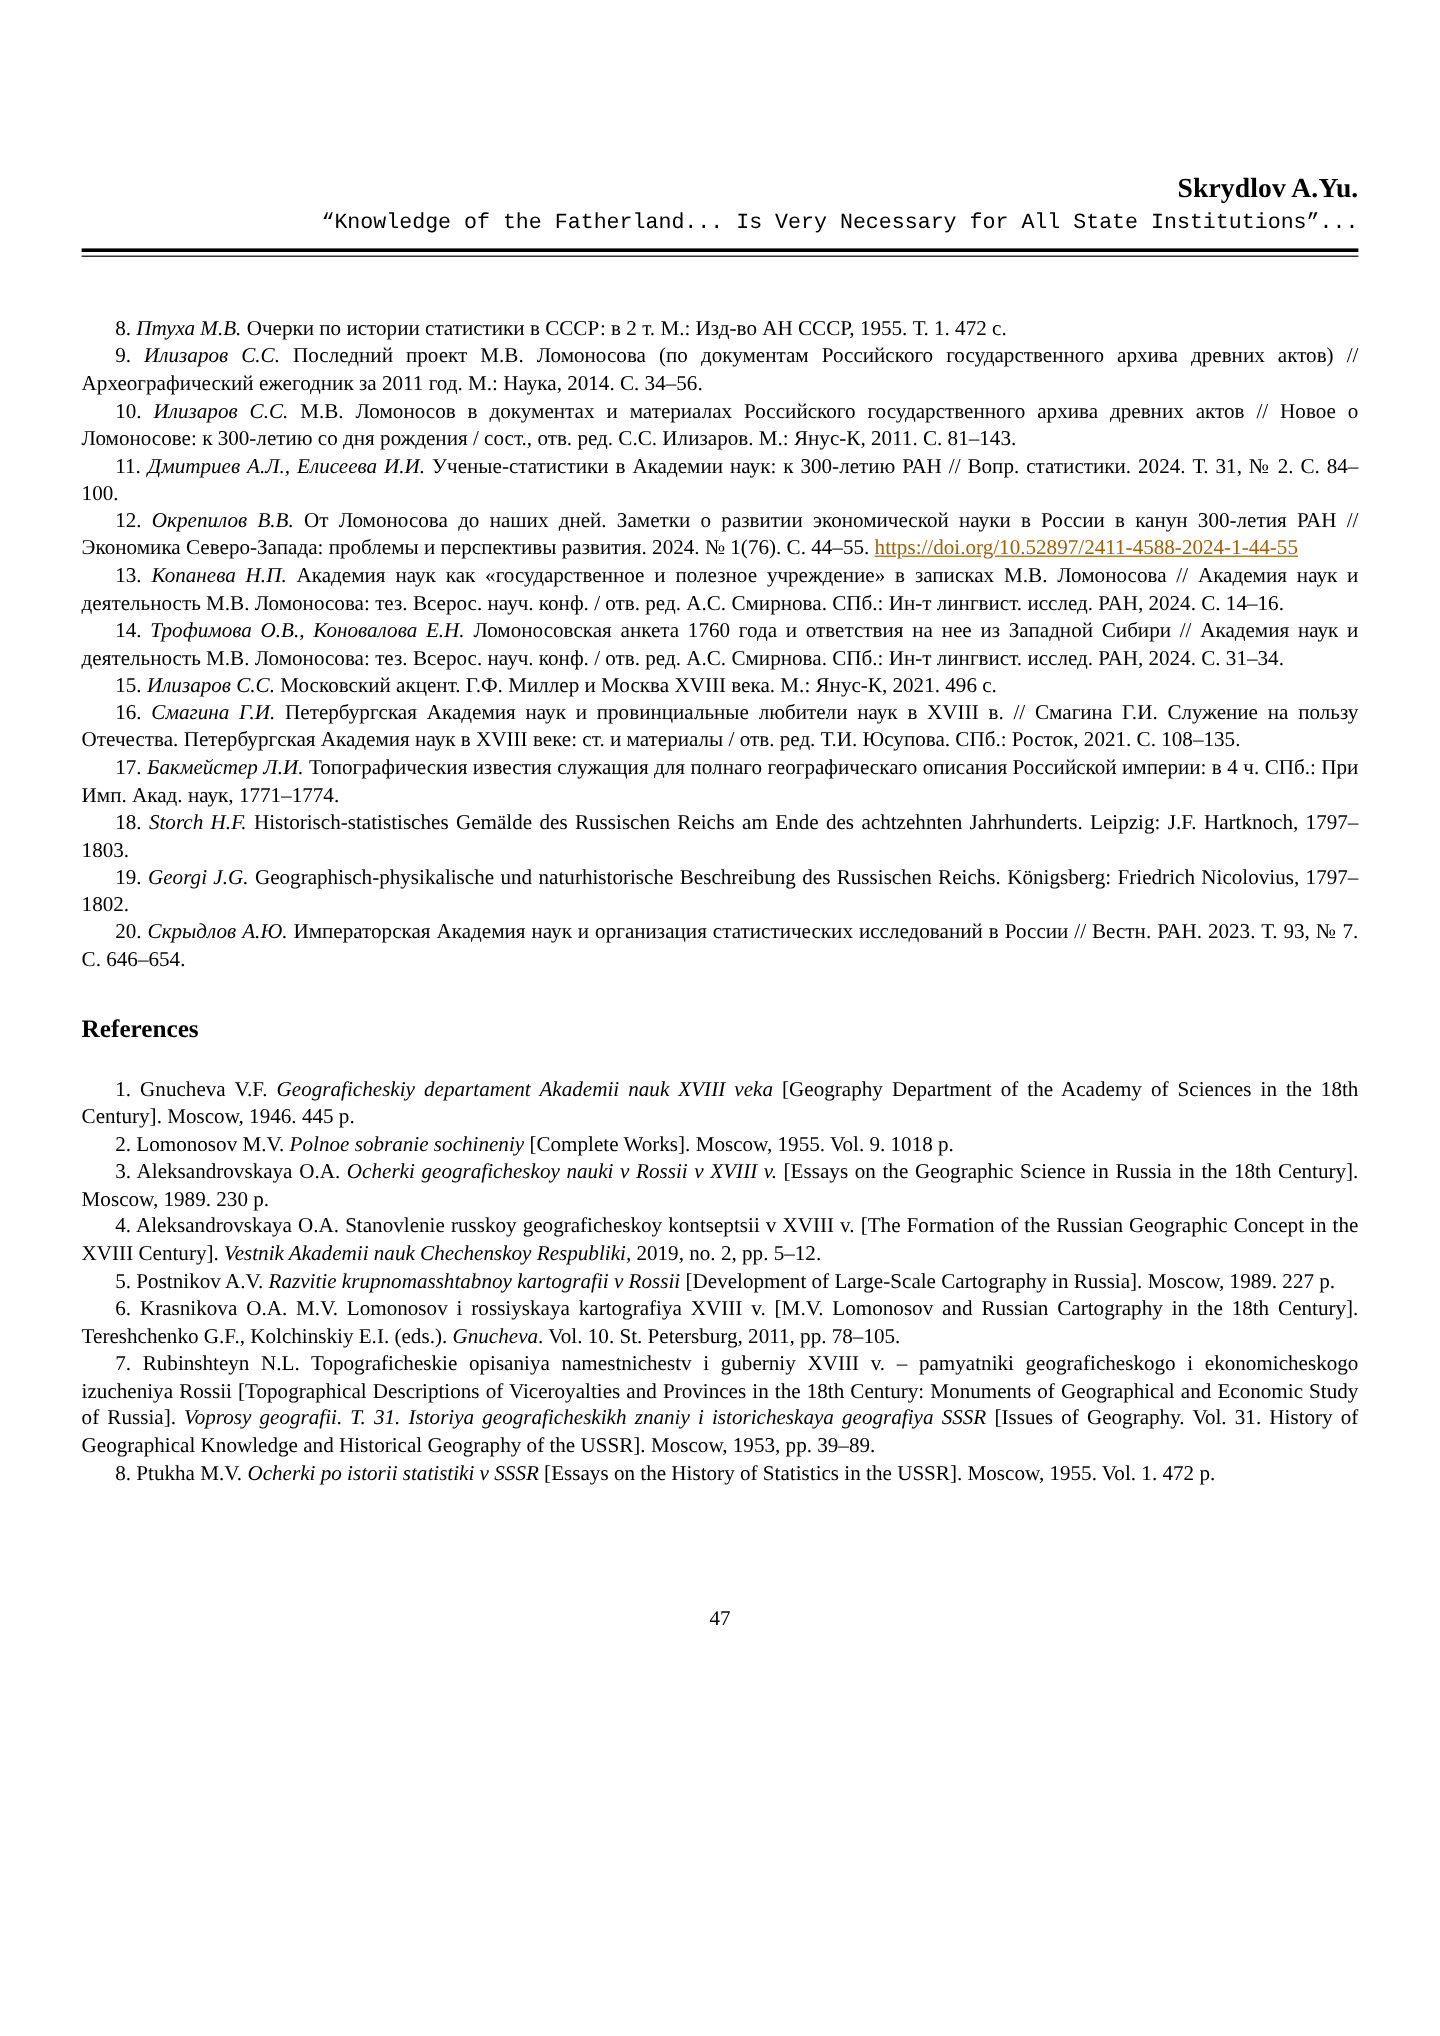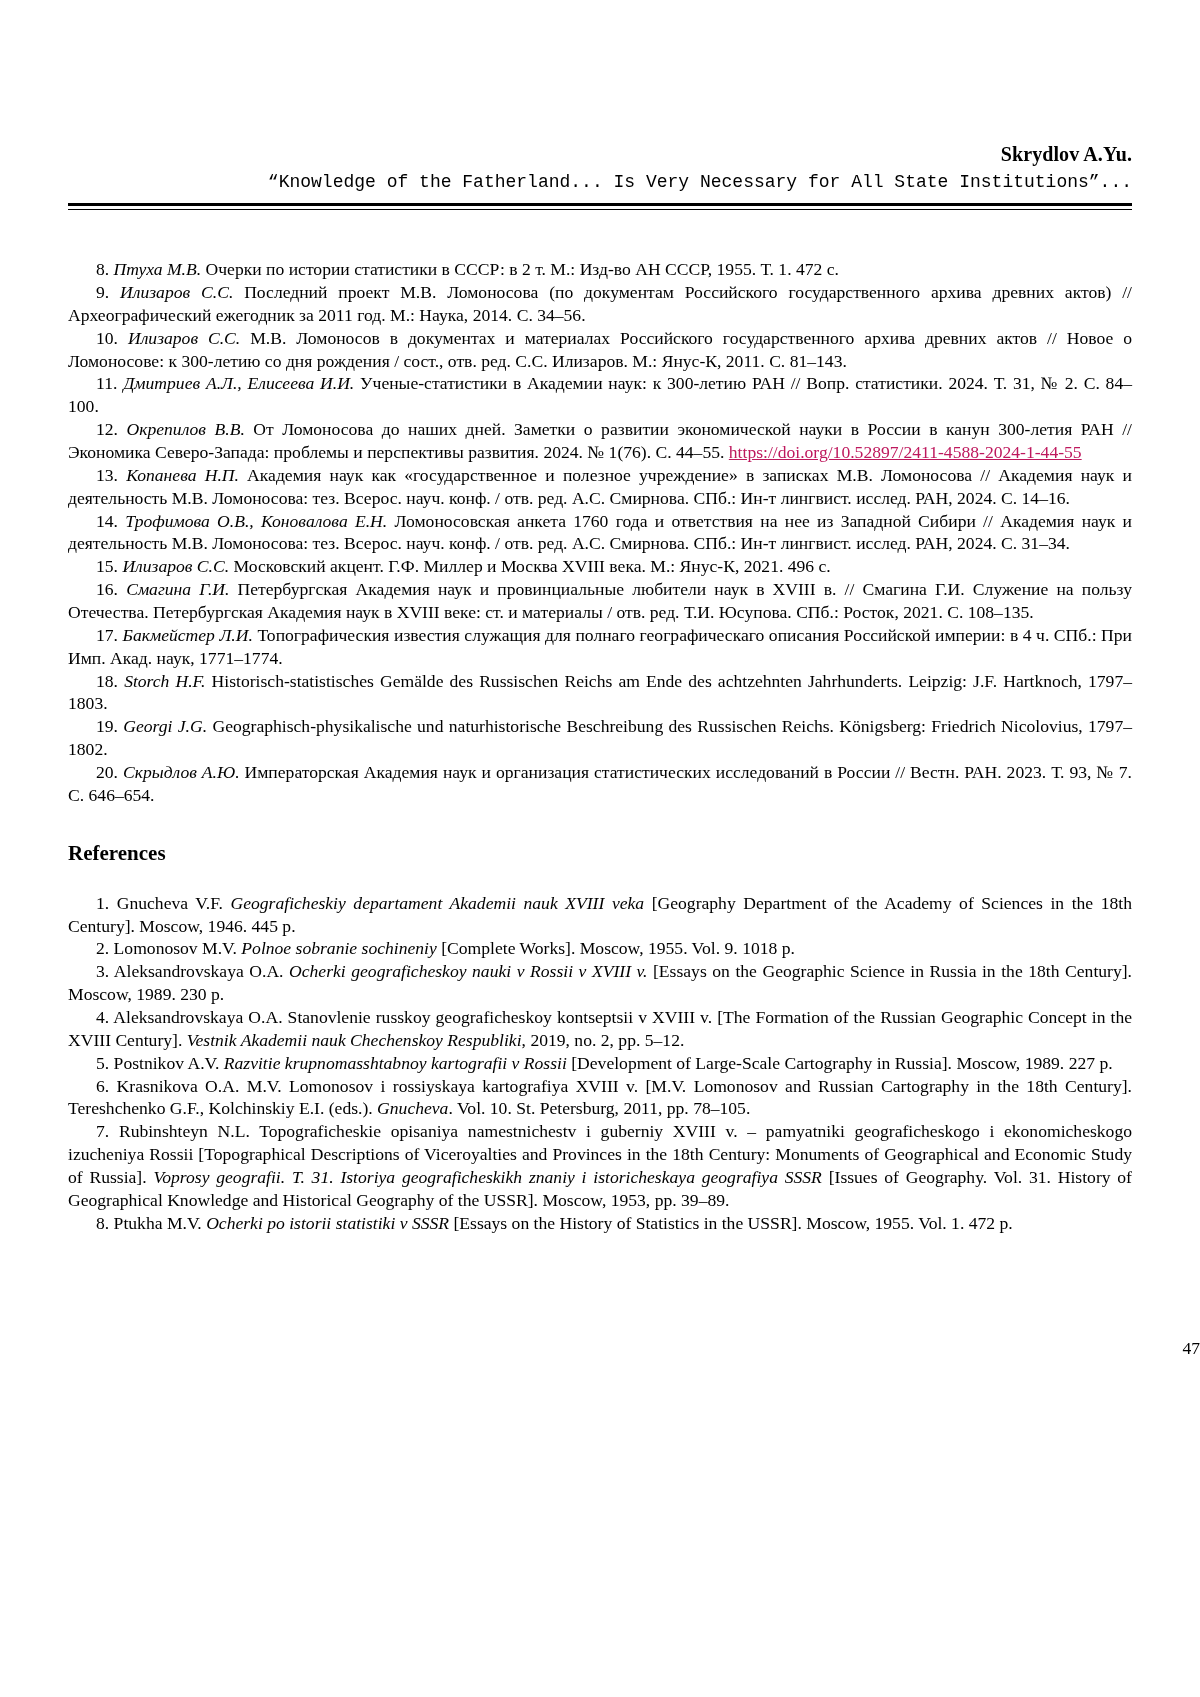--- a/index.html
+++ b/index.html
@@ -30,21 +30,21 @@
     width: 1064px;
   }
   
   .runhead {
     text-align: right;
     font-size: 17.5px;
     line-height: 1.45;
   }
   .runhead .author {
     font-weight: bold;
-    font-size: 20px;
+    font-size: 23px;
     letter-spacing: 0.1px;
   }
   .runhead .title {
     font-size: 18px;
     font-family: Liberation Mono, monospace;
   }
   .rule-double {
     margin-top: 8px;
     border-top: 3px solid #000;
     border-bottom: 1.2px solid #000;
@@ -61,21 +61,21 @@
   }
   .biblio p {
     margin: 0;
     text-indent: 28px;
     text-align: justify;
     -webkit-hyphens: auto;
     hyphens: auto;
   }
   i, .it { font-style: italic; }
   a.doi {
-    color: #be185d;
+    color: #a16207;
     text-decoration: underline;
     word-break: break-all;
   }
 
   h2.references-head {
     font-size: 21px;
     font-weight: bold;
     margin: 34px 0 11px 0;
     text-indent: 0;
   }
@@ -92,21 +92,21 @@
     text-align: justify;
     -webkit-hyphens: auto;
     hyphens: auto;
   }
 
   .pagenum {
     position: absolute;
     left: 0;
     right: 0;
     top: 1338px;
-    text-align: right;
+    text-align: center;
     font-size: 17.5px;
   }
 </style>
 </head>
 <body>
 
 <div class="page">
 
   <div class="content">
 

